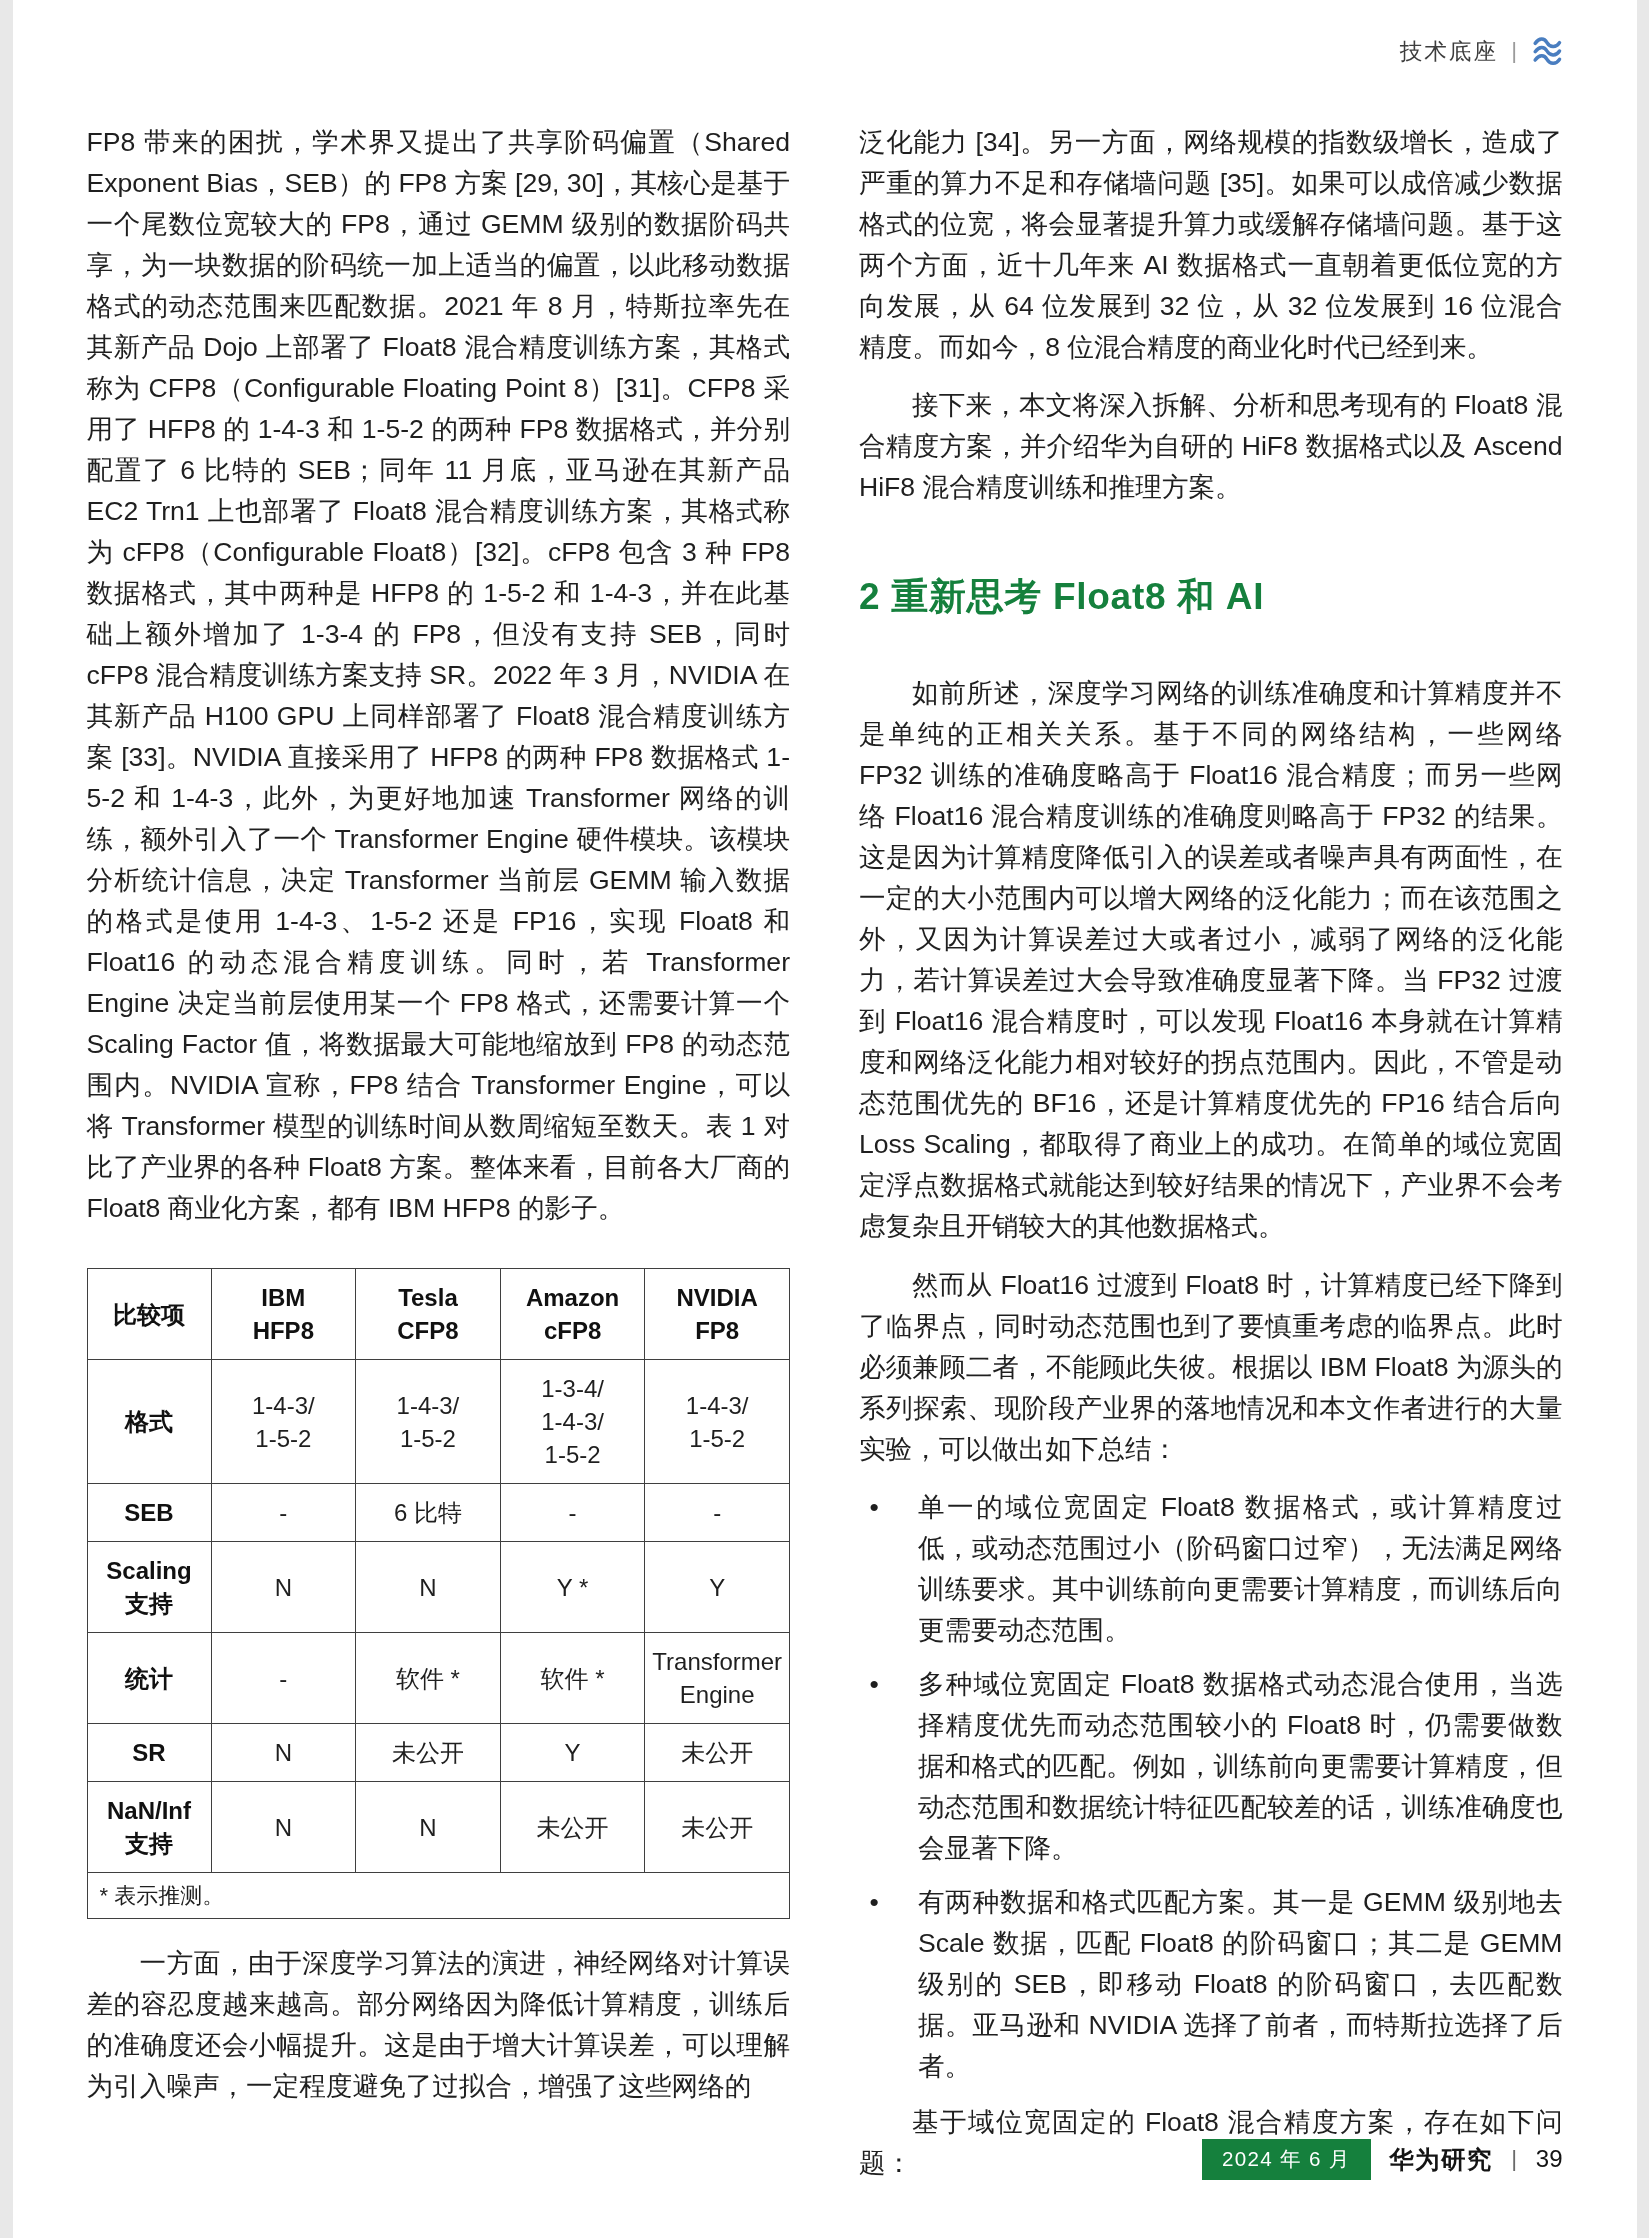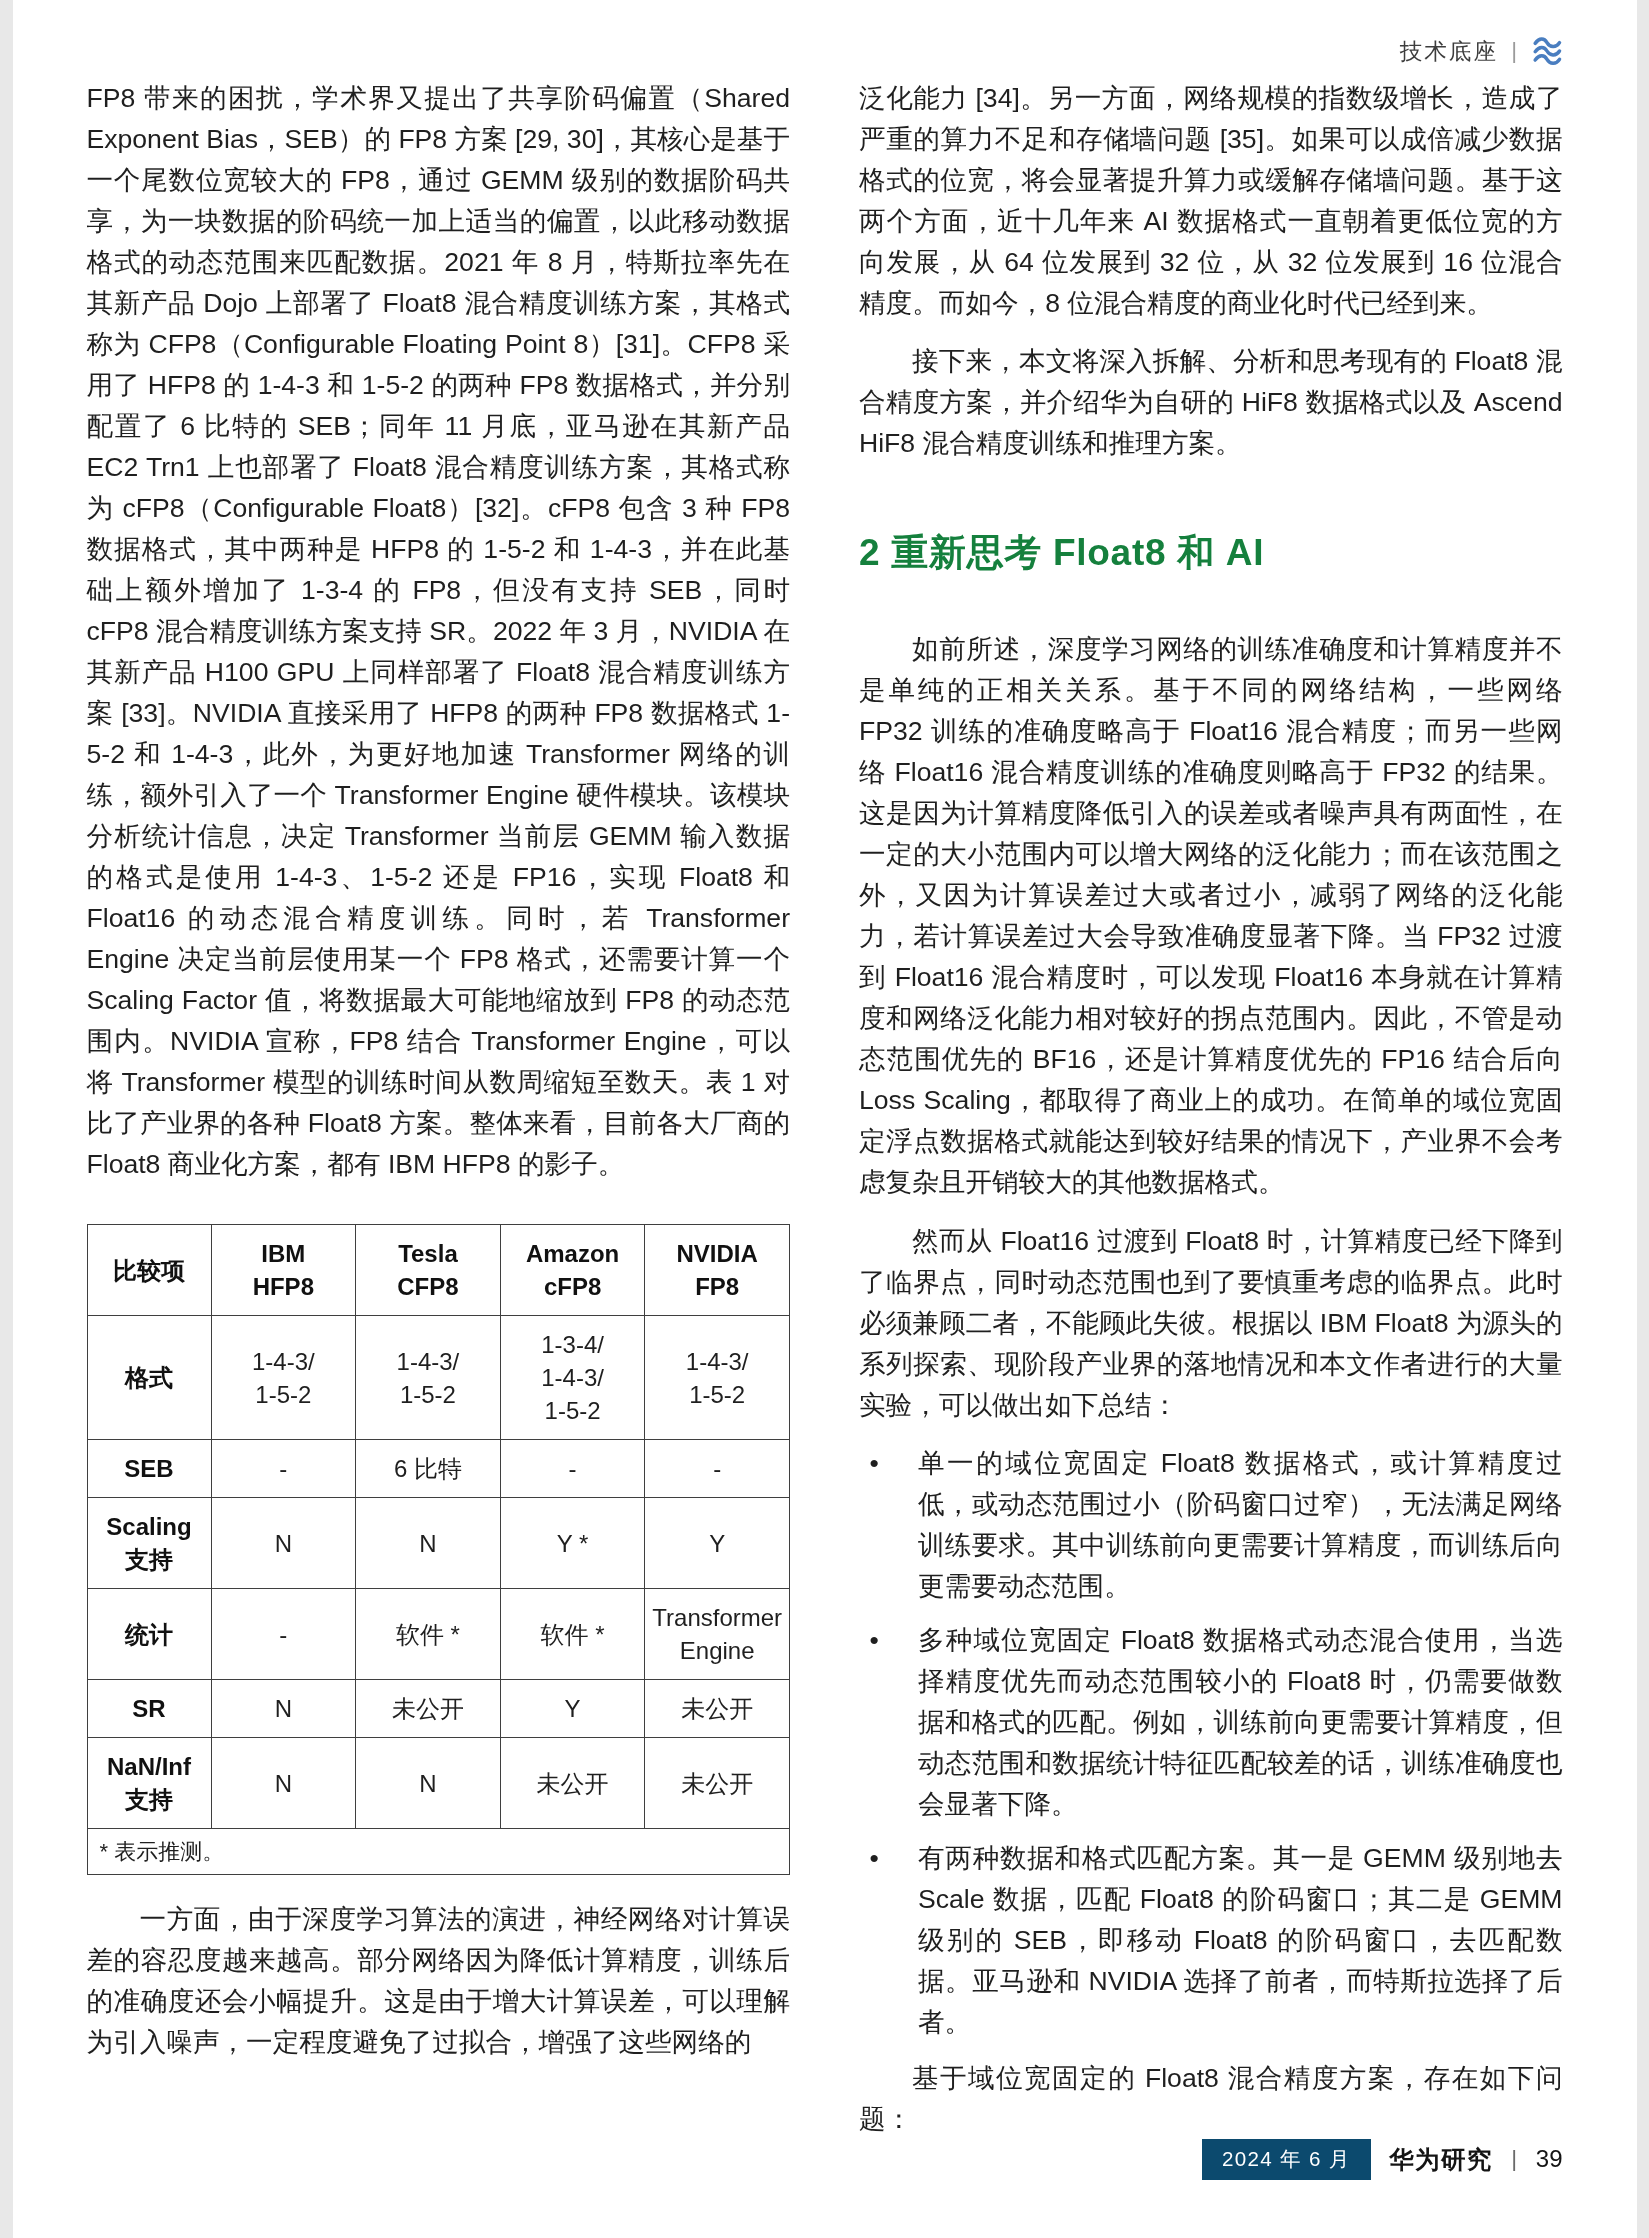--- a/index.html
+++ b/index.html
@@ -27,20 +27,21 @@
   .columns {
     position:absolute; top:78px; left:74px; right:74px;
     display:flex; gap:69px;
   }
   .col { flex:1 1 0; min-width:0; }
 
   .para {
     font-size:26.6px; line-height:41px;
     text-align:justify;
     color:#1f1f1f;
+    margin-top:44px;
   }
   .para.indent { text-indent:53px; }
   .para + .para { margin-top:17.3px; }
 
   
   .table-block { margin-top:39px; }
   .tbl-caption {
     text-align:center; font-size:22.6px; font-weight:bold;
     color:#161616; letter-spacing:0.7px;
   }
@@ -221,20 +222,20 @@
           <span class="bullet-marker">•</span>
           <span class="bullet-text">有两种数据和格式匹配方案。其一是 GEMM 级别地去 Scale 数据，匹配 Float8 的阶码窗口；其二是 GEMM 级别的 SEB，即移动 Float8 的阶码窗口，去匹配数据。亚马逊和 NVIDIA 选择了前者，而特斯拉选择了后者。</span>
         </li>
       </ul>
 
       <p class="para indent closing-para">基于域位宽固定的 Float8 混合精度方案，存在如下问题：</p>
     </section>
   </div>
 
   <div class="page-footer">
-    <span class="date-badge" style="background: #0c4a6e;">2024 年 6 月</span>
+    <span class="date-badge" style="background: #15803d;">2024 年 6 月</span>
     <span class="journal-name">华为研究</span>
     <span class="footer-sep">|</span>
     <span class="page-number">39</span>
   </div>
 
 </div>
 
 
 </body></html>

